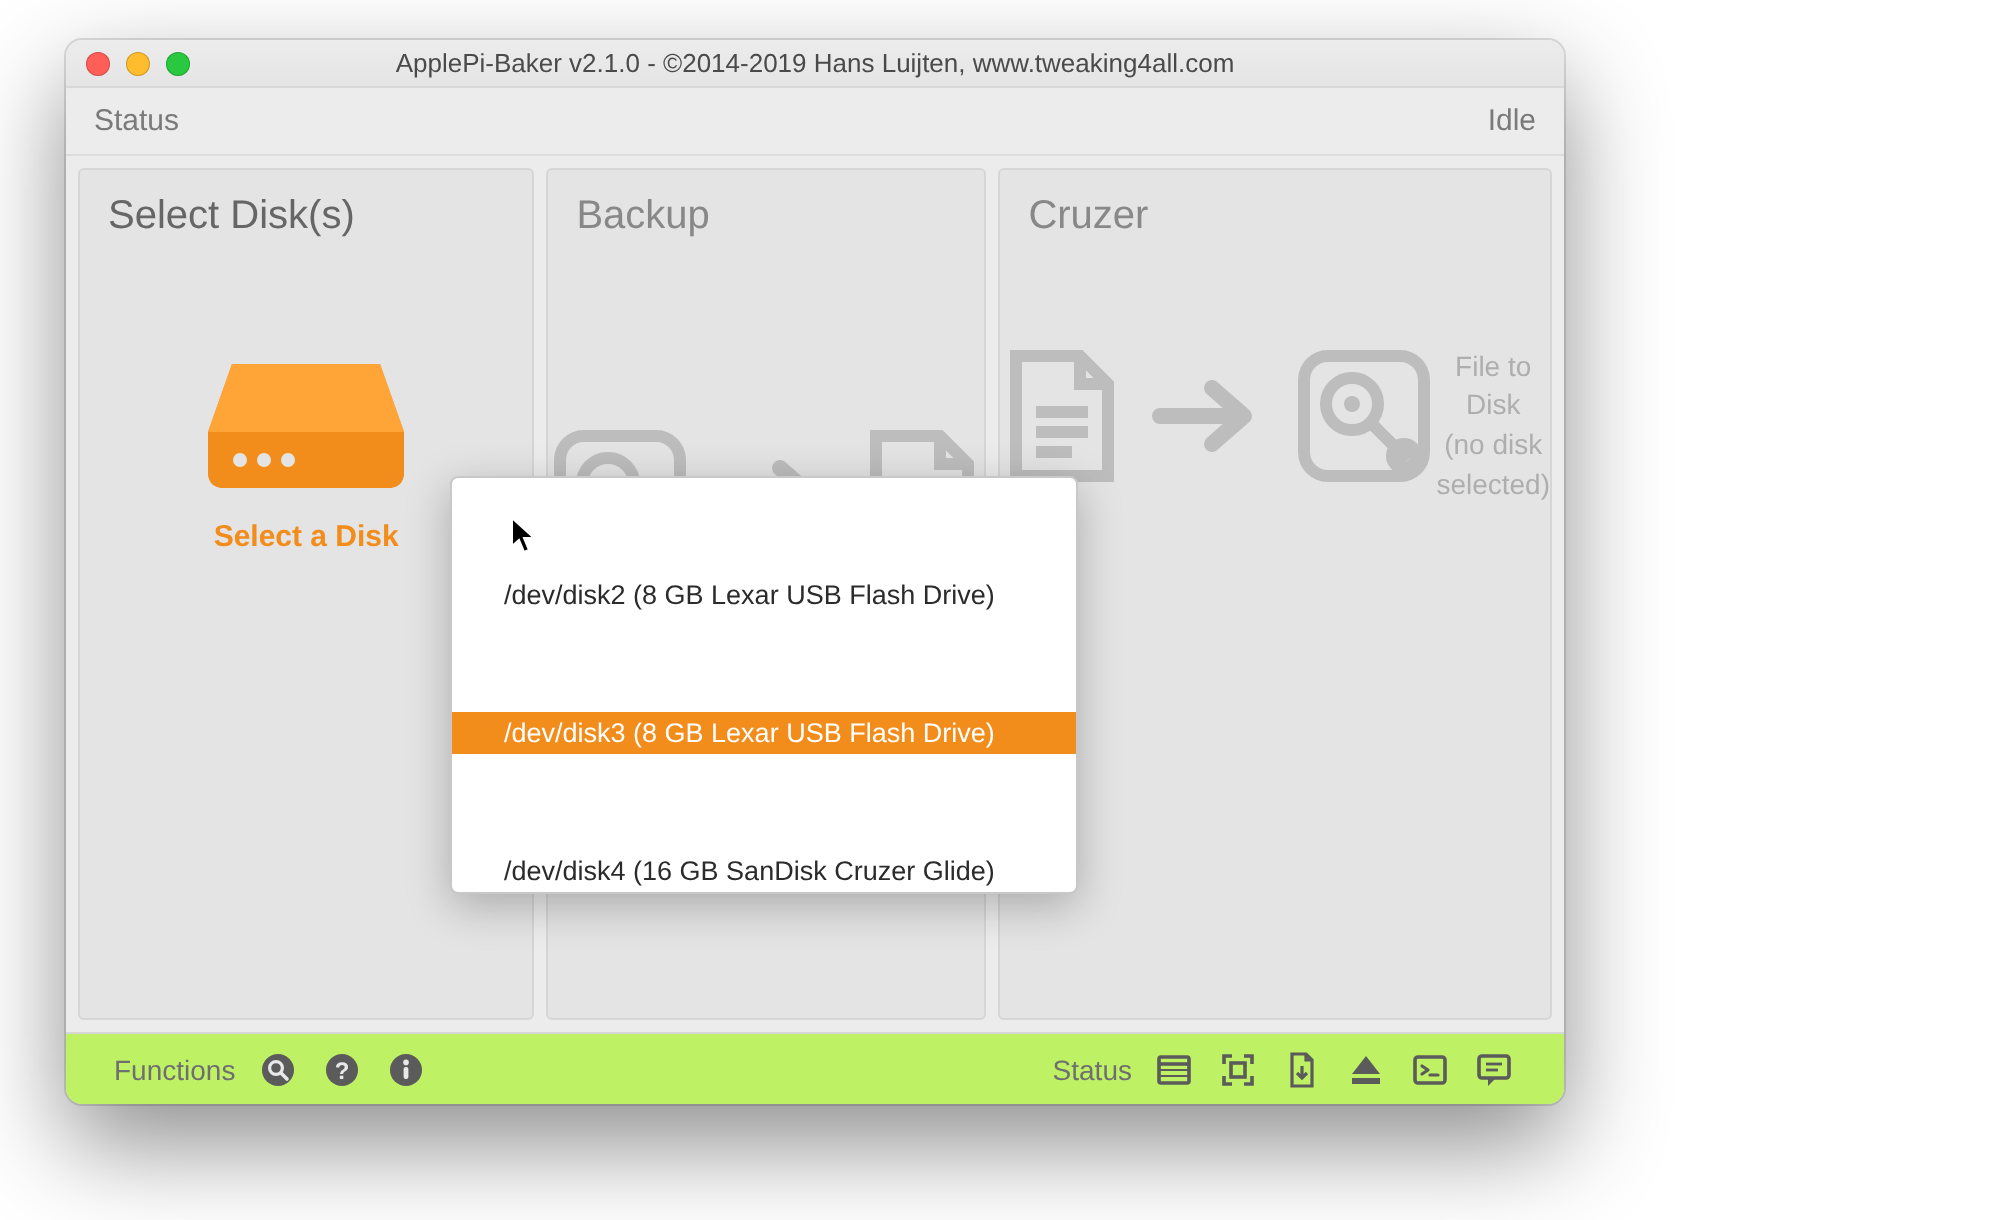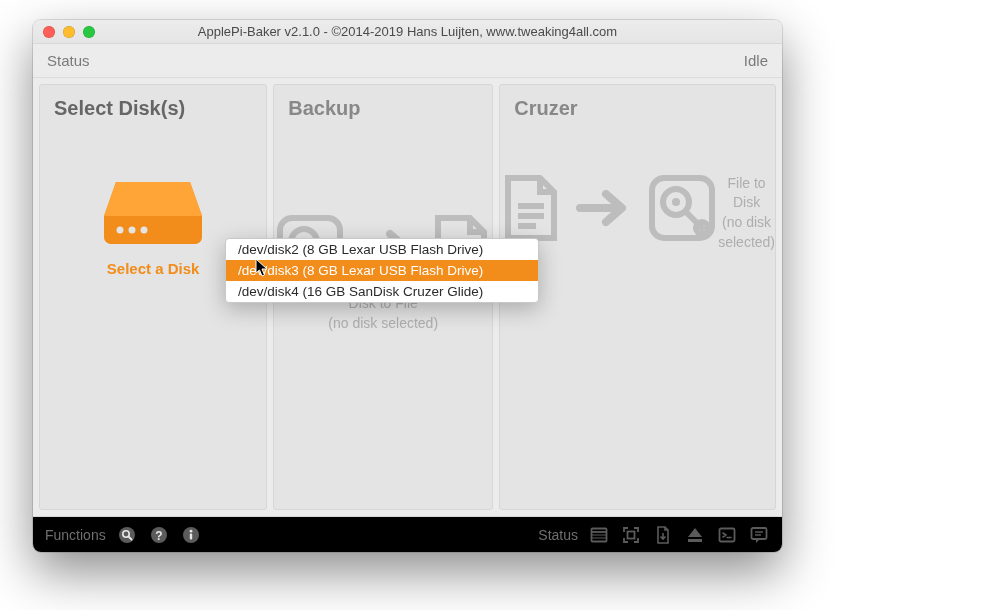--- a/index.html
+++ b/index.html
@@ -47,56 +47,56 @@
     background:#e4e4e4;
     border: 1px solid #d6d6d6;
     border-radius: 3px;
     display:flex;
     flex-direction:column;
   }
   .pane.select { width: 298px; }
   .pane.backup { flex:1;gap:40px; }
   .pane.restore { flex:1; }
   .pane-head {
-    font-size: 20px; color:#888; font-weight:700;
+    font-size: 20px; color:#888; font-weight:400;
     padding: 12px 14px 4px;
   }
   .pane.select .pane-head { color:#666; }
   .pane-body { flex:1; display:flex; flex-direction:column; align-items:center; justify-content:flex-start; padding-top: 48px; position:relative; }
   .disk-icon-wrap { text-align:center; cursor:pointer; }
   .disk-label { color:#f28c1a; font-weight:600; font-size:15px; margin-top:8px; }
   .op-row { display:flex; align-items:center; gap:14px; margin-bottom:10px; }
   .op-label { color:#aeaeae; font-size:14px; text-align:center; line-height:1.4; }
   .footer {
     height: 36px;
-    background:#000000;
+    background:#bef264;
     border-top:1px solid #d6d6d6;
     display:flex;
     align-items:center;
-    padding: 0 12px;
+    padding: 0 24px;
     gap:10px;
     color:#6f6f6f;
     font-size:14px;
   }
   .footer .spacer{flex:1;}
   .footer .ico { width:22px; height:22px; display:inline-flex; align-items:center; justify-content:center; color:#5b5b5b; cursor:pointer; }
   .dropdown {
     position:absolute;
     left: 192px; top: 218px;
     width: 314px;
     background:#fff;
     border:1px solid #c8c8c8;
     border-radius:4px;
     box-shadow: 0 6px 22px rgba(0,0,0,0.25);
     font-size:13.5px;
     color:#2b2b2b;
     overflow:hidden;
     z-index:50;
   }
-  .dropdown .item { padding:3px 12px; white-space:nowrap; cursor:pointer; }
+  .dropdown .item { padding:3px 26px; white-space:nowrap; cursor:pointer;margin-top:48px; }
   .dropdown .item.selected { background:#f28c1a; color:#fff; }
   .cursor {
     position:absolute; left: 222px; top: 238px; z-index:60;
     width:16px; height:20px; pointer-events:none;
   }
   .caution { color:#a8a8a8; font-size:11px; text-align:center; line-height:1.55; padding: 0 12px 14px; }
   .caution .hdr { margin-bottom:6px; }
   svg { display:block; }
   .svg-gray { stroke:#bdbdbd; fill:none; }
   .svg-gray-fill { fill:#bdbdbd; }

